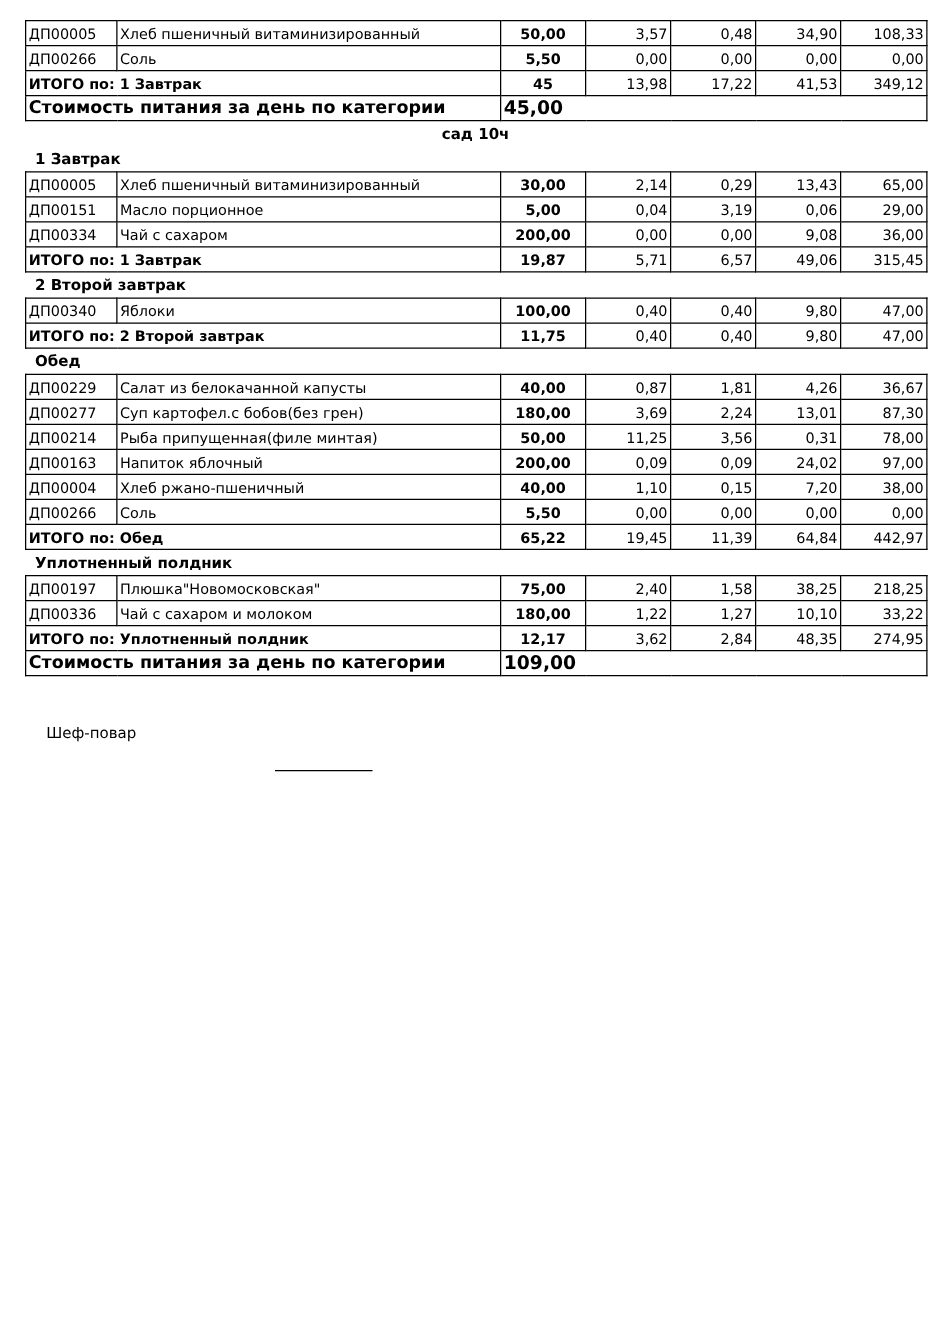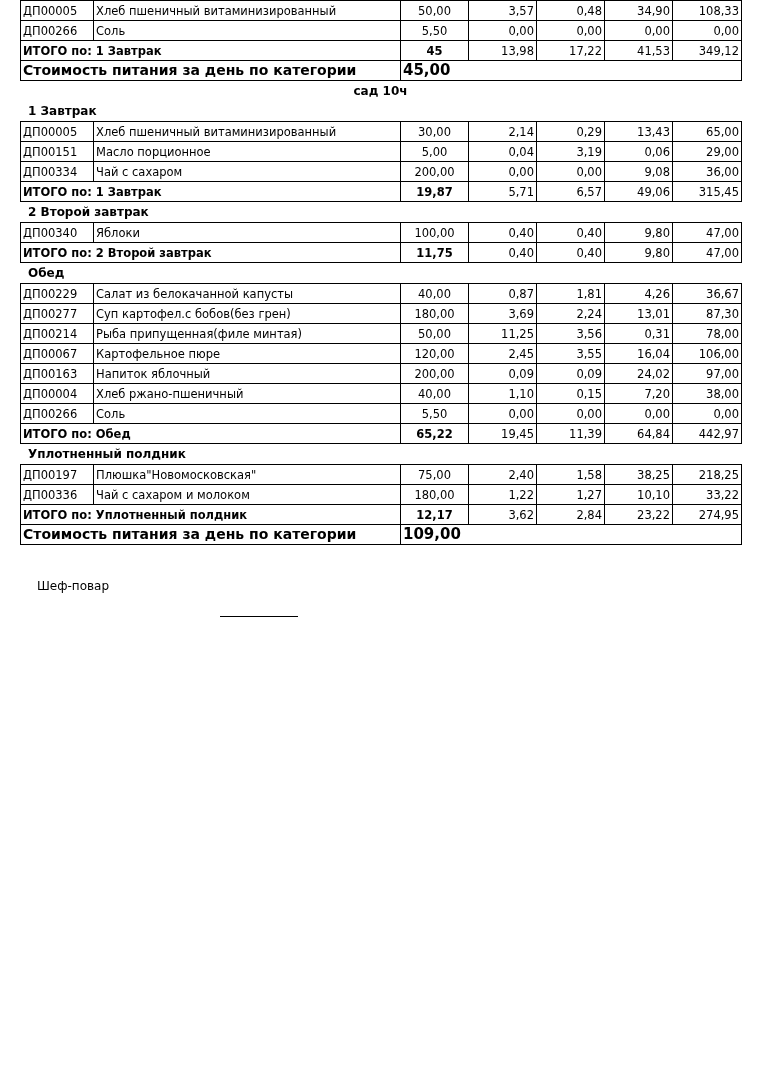--- a/index.html
+++ b/index.html
@@ -1,28 +1,28 @@
 <!DOCTYPE html>
 <html><head>
 <meta charset="utf-8">
 <style>
   html, body { margin: 0; padding: 0; background: #ffffff; }
   body { width: 757px; height: 1071px; position: relative; font-family: "DejaVu Sans", sans-serif; color: #000; overflow: hidden; }
-  .page { position: absolute; left: 20px; top: 0; width: 721px; }
+  .page { position: absolute; left: 20px; top: 16px; width: 721px; }
   table.grid { border-collapse: collapse; width: 721px; table-layout: fixed; }
   table.grid td { border: 1px solid #000; height: 19px; padding: 0 2px; font-size: 11.5px; line-height: 18px; white-space: nowrap; overflow: hidden; }
   col.c-code { width: 73px; }
   col.c-name { width: 307px; }
   col.c-qty { width: 68px; }
   col.c-n { width: 68px; }
   col.c-n2 { width: 68px; }
   col.c-n3 { width: 68px; }
   col.c-n4 { width: 69px; }
   td.num { text-align: right; padding-right: 3px; }
-  td.ctr { text-align: center; }
+  td.ctr { text-align: center; font-weight: bold; }
   tr.total td { font-weight: bold; }
   tr.total td.num { font-weight: normal; }
   tr.total td.ctr { font-weight: bold; }
   tr.day td { height: 19px; font-size: 14px; font-weight: bold; line-height: 19px; }
   tr.day td.dayval { font-size: 15px; }
   .cat-title { height: 20px; line-height: 20px; font-size: 12px; font-weight: bold; padding-left: 8px; }
   .group-title { text-align: center; font-size: 12px; font-weight: bold; height: 20px; line-height: 20px; width: 721px; padding-left: 0; }
   .sign { position: absolute; left: 37px; top: 579px; font-size: 12px; }
   .sign-line { position: absolute; left: 220px; top: 616px; width: 78px; border-top: 1px solid #000; }
 </style>
@@ -192,29 +192,20 @@
     <tr>
       <td>ДП00214</td>
       <td>Рыба припущенная(филе минтая)</td>
       <td class="ctr">50,00</td>
       <td class="num">11,25</td>
       <td class="num">3,56</td>
       <td class="num">0,31</td>
       <td class="num">78,00</td>
     </tr>
     <tr>
-      <td>ДП00067</td>
-      <td>Картофельное пюре</td>
-      <td class="ctr">120,00</td>
-      <td class="num">2,45</td>
-      <td class="num">3,55</td>
-      <td class="num">16,04</td>
-      <td class="num">106,00</td>
-    </tr>
-    <tr>
       <td>ДП00163</td>
       <td>Напиток яблочный</td>
       <td class="ctr">200,00</td>
       <td class="num">0,09</td>
       <td class="num">0,09</td>
       <td class="num">24,02</td>
       <td class="num">97,00</td>
     </tr>
     <tr>
       <td>ДП00004</td>
@@ -273,21 +264,21 @@
       <td class="num">1,22</td>
       <td class="num">1,27</td>
       <td class="num">10,10</td>
       <td class="num">33,22</td>
     </tr>
     <tr class="total">
       <td colspan="2">ИТОГО по: Уплотненный полдник</td>
       <td class="ctr">12,17</td>
       <td class="num">3,62</td>
       <td class="num">2,84</td>
-      <td class="num">23,22</td>
+      <td class="num">48,35</td>
       <td class="num">274,95</td>
     </tr>
     <tr class="day">
       <td colspan="2">Стоимость питания за день по категории</td>
       <td colspan="5" class="dayval">109,00</td>
     </tr>
   </tbody>
     </table>
 </div>
 

